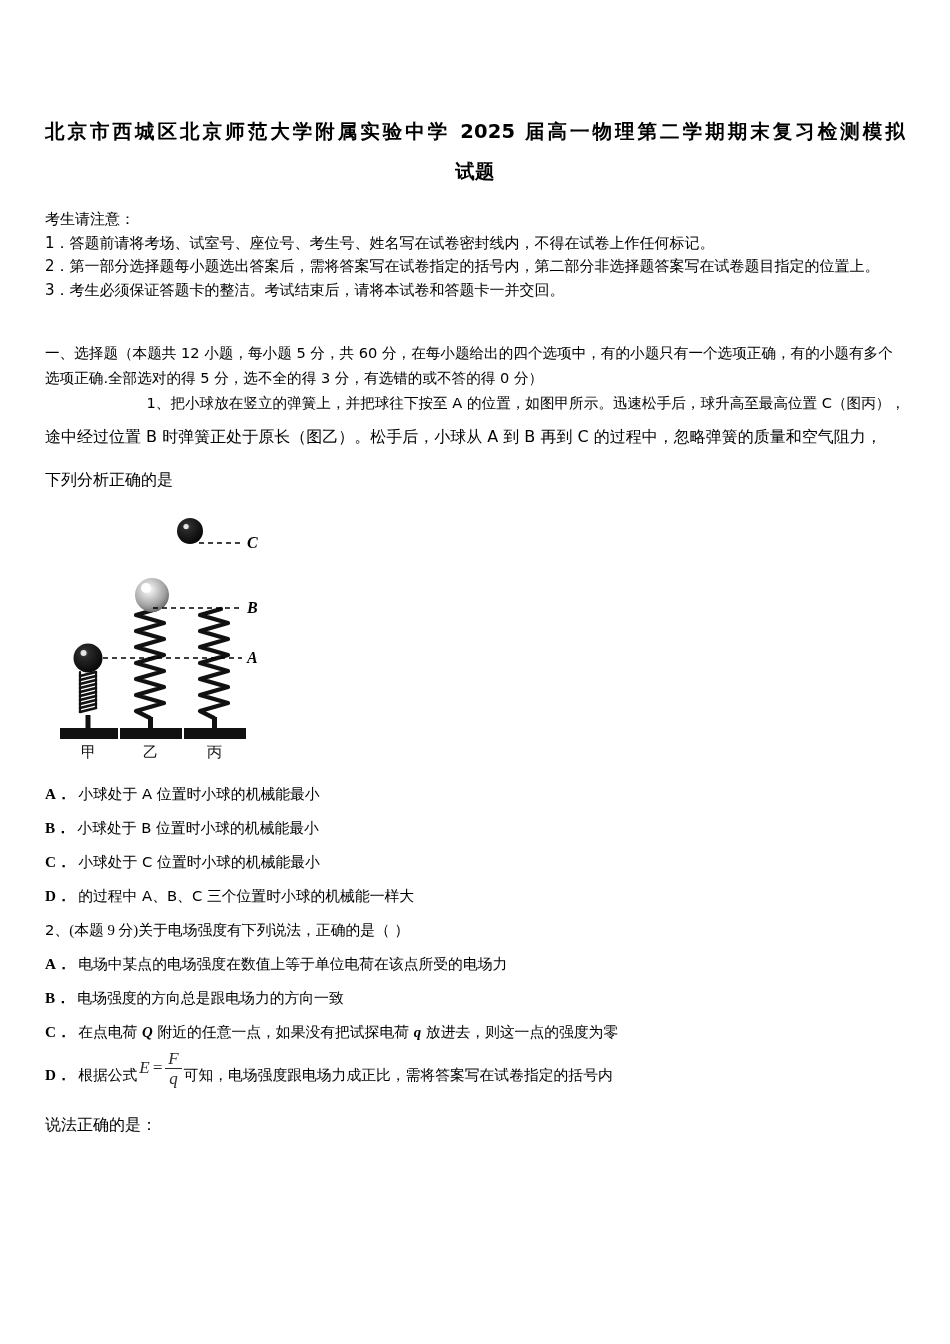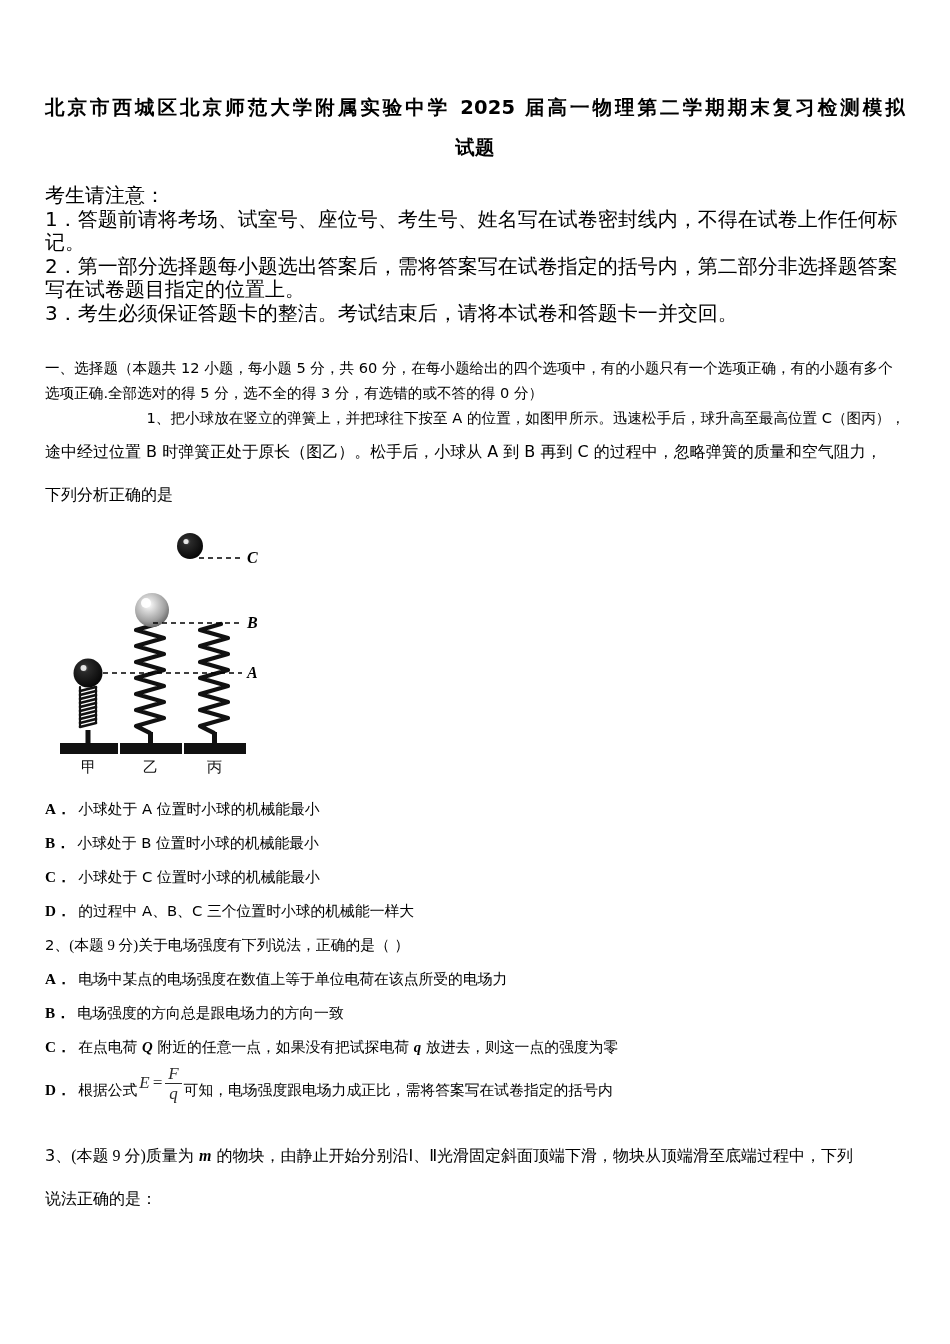--- a/index.html
+++ b/index.html
@@ -32,42 +32,42 @@
   
   .doc-title {
     font-family: "DejaVu Sans", "Liberation Sans", sans-serif;
     font-weight: bold;
     font-size: 19.5px;
     line-height: 40px;
     text-align: justify;
     text-align-last: justify;
     letter-spacing: 0.2px;
     margin: 0;
-    padding-top: 88px;
+    padding-top: 112px;
   }
   .doc-title .line2 {
     display: block;
     text-align: center;
     text-align-last: center;
   }
 
   
   .notice {
     margin-top: 16px;
-    font-size: 20px;
+    font-size: 15px;
     line-height: 23.5px;
   }
   .notice .nline {
     display: block;
     white-space: normal;
   }
 
   
   .section-head {
-    margin-top: 30px;
+    margin-top: 38px;
     font-size: 14.6px;
     line-height: 25px;
   }
   .qline {
     font-size: 14.6px;
     line-height: 25px;
     text-align: right;
   }
   .q-spaced {
     font-size: 16px;
@@ -280,19 +280,16 @@
   <div class="opt">
     <span class="lbl">B．</span><span>电场强度的方向总是跟电场力的方向一致</span>
   </div>
   <div class="opt">
     <span class="lbl">C．</span><span>在点电荷 </span><span class="ital-ser">Q</span><span> 附近的任意一点，如果没有把试探电荷 </span><span class="ital-ser">q</span><span> 放进去，则这一点的强度为零</span>
   </div>
   <div class="opt" style="line-height:52px;">
     <span class="lbl">D．</span><span>根据公式</span><span class="frac-wrap"><span>E</span><span class="eq">=</span><span class="frac"><span class="num">F</span><span class="bar"></span><span class="den">q</span></span></span><span>可知，电场强度跟电场力成正比，需将答案写在试卷指定的括号内</span>
   </div>
 
-  <div class="q-spaced" style="margin-top:16px;">
-    <span class="qnum">3、</span><span class="bold-ser">(本题 9 分)</span><span>质量为 </span><span class="ital-ser">m</span><span> 的物块，由静止开始分别沿Ⅰ、Ⅱ光滑固定斜面顶端下滑，物块从顶端滑至底端过程中，下列</span>
-  </div>
   <div class="q-spaced">说法正确的是：</div>
 
  </div>
 </div>
 
 </body></html>

